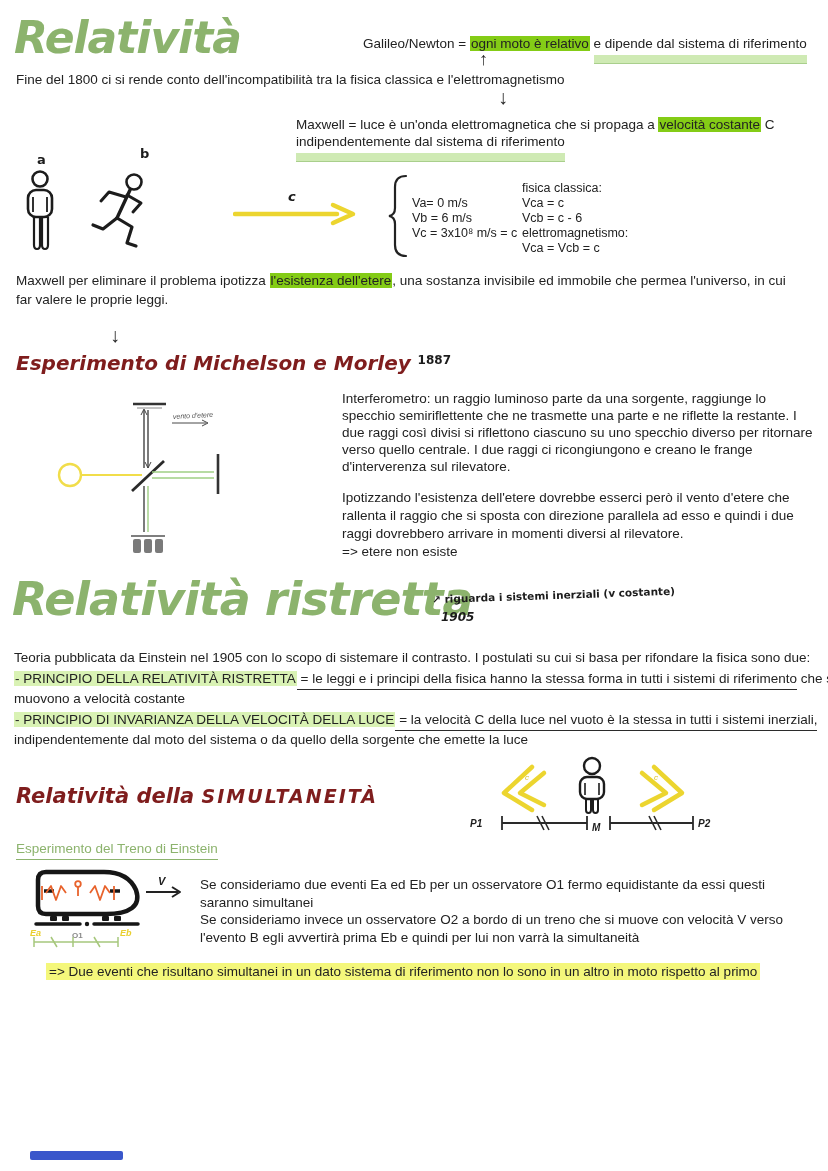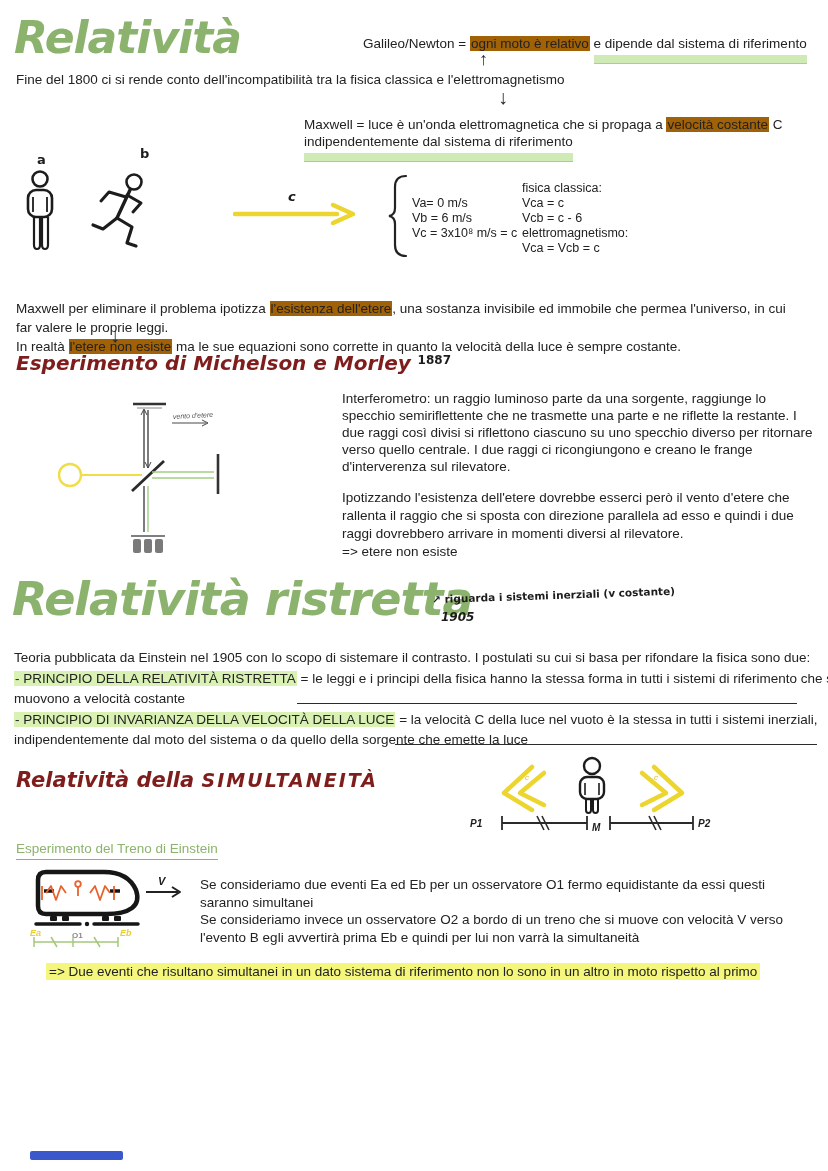--- a/index.html
+++ b/index.html
@@ -6,46 +6,46 @@
   #page{position:relative;width:828px;height:1171px;overflow:hidden;background:#fff;
         font-family:"Liberation Sans",sans-serif;font-size:13.5px;color:#222;}
   .abs{position:absolute;}
   .nowrap{white-space:nowrap;}
   .script{font-family:"DejaVu Sans",sans-serif;font-style:italic;font-weight:bold;}
   .big-title{font-family:"DejaVu Sans",sans-serif;font-style:italic;font-weight:bold;
              font-size:44px;color:#8cb36d;letter-spacing:-1px;line-height:1;}
   .sub-green{color:#7f1d1d;}
   .hand{font-family:"DejaVu Sans",sans-serif;font-weight:bold;font-size:13px;color:#1c1c1c;}
   .arrow{font-size:18px;color:#2a2a2a;}
-  .hl{background:#a16207;padding:0 1px;}
+  .hl{background:#84cc16;padding:0 1px;}
   .hl2{background:#d9f2b4;padding:0 1px;}
   .ulhl{background:linear-gradient(to top,#cfeab4 30%,rgba(207,234,180,0) 30%);
         border-bottom:1px solid #a9cf8c;padding-bottom:12px;}
-  .ul{border-bottom:1.5px solid #2b2b2b;padding-bottom:17px;}
+  .ul{border-bottom:1.5px solid #2b2b2b;padding-bottom:3px;}
   .hly{background:#f4f77b;padding:1px 3px;margin-left:32px;}
   .treno-link{color:#8cb36d;border-bottom:1.5px solid #8cb36d;display:inline-block;padding-bottom:3px;}
   .bar-blue{background:#3a57cb;border-radius:2px;}
   svg{display:block;}
 </style>
 </head>
 <body>
 
 <div id="page">
 
   <div class="abs big-title" style="left:14px;top:16px;text-align:center;">Relatività</div>
 
   <div class="abs nowrap" style="left:363px;top:36px;"><span>Galileo/Newton = </span><span class="hl">ogni moto è relativo</span><span> </span><span class="ulhl">e dipende dal sistema di riferimento</span></div>
 
   <div class="abs arrow" style="left:479px;top:49px;">↑</div>
 
   <div class="abs nowrap" style="left:16px;top:72px;">Fine del 1800 ci si rende conto dell'incompatibilità tra la fisica classica e l'elettromagnetismo</div>
 
   <div class="abs arrow" style="left:498px;top:86px;font-size:20px;">↓</div>
 
-  <div class="abs" style="left:296px;top:116px;line-height:17px;margin-left:8px;">
+  <div class="abs" style="left:296px;top:116px;line-height:17px;">
     <div class="nowrap"><span>Maxwell = luce è un'onda elettromagnetica che si propaga a </span><span class="hl">velocità costante</span><span> C</span></div>
     <div><span class="ulhl">indipendentemente dal sistema di riferimento</span></div>
   </div>
 
   <div class="abs hand" style="left:37px;top:152px;">a</div>
   <svg class="abs" style="left:22px;top:170px;" width="36" height="88" viewBox="0 0 36 88">
     <circle cx="18" cy="9" r="7.5" fill="none" stroke="#1c1c1c" stroke-width="2.6"></circle>
     <rect x="6" y="20" width="24" height="27" rx="8" fill="none" stroke="#1c1c1c" stroke-width="2.6"></rect>
     <line x1="11" y1="27" x2="11" y2="42" stroke="#1c1c1c" stroke-width="1.8"></line>
     <line x1="25" y1="27" x2="25" y2="42" stroke="#1c1c1c" stroke-width="1.8"></line>
@@ -80,24 +80,23 @@
   </div>
 
   <div class="abs" style="left:522px;top:181px;font-size:12.5px;line-height:15px;">
     <div>fisica classica:</div>
     <div>Vca = c</div>
     <div>Vcb = c - 6</div>
     <div>elettromagnetismo:</div>
     <div>Vca = Vcb = c</div>
   </div>
 
-  <div class="abs" style="left:16px;top:271px;line-height:19px;margin-top:28px;">
+  <div class="abs" style="left:16px;top:271px;line-height:19px;">
     <div class="nowrap"><span>Maxwell per eliminare il problema ipotizza </span><span class="hl">l'esistenza dell'etere</span><span>, una sostanza invisibile ed immobile che permea l'universo, in cui</span></div>
     <div>far valere le proprie leggi.</div>
-    <div class="nowrap"><span>In realtà </span><span class="hl">l'etere non esiste</span><span> ma le sue equazioni sono corrette in quanto la velocità della luce è sempre costante.</span></div>
   </div>
   <div class="abs arrow" style="left:110px;top:324px;font-size:20px;">↓</div>
 
   <div class="abs" style="left:16px;top:351px;">
     <span class="script sub-green" style="font-size:20px;">Esperimento di Michelson e Morley</span>
     <span class="hand" style="font-size:12px;position:relative;top:-6px;margin-left:3px;">1887</span>
   </div>
 
   <svg class="abs" style="left:40px;top:386px;" width="232" height="180" viewBox="0 0 232 180">
 
@@ -143,21 +142,21 @@
   <div class="abs hand" style="left:441px;top:610px;font-size:12px;font-style:italic;">1905</div>
 
   <div class="abs" style="left:14px;top:648px;line-height:20.5px;">
     <div class="nowrap">Teoria pubblicata da Einstein nel 1905 con lo scopo di sistemare il contrasto. I postulati su cui si basa per rifondare la fisica sono due:</div>
     <div class="nowrap"><span class="hl2">- PRINCIPIO DELLA RELATIVITÀ RISTRETTA</span><span class="ul"> = le leggi e i principi della fisica hanno la stessa forma in tutti i sistemi di riferimento</span><span> che si</span></div>
     <div>muovono a velocità costante</div>
     <div class="nowrap"><span class="hl2">- PRINCIPIO DI INVARIANZA DELLA VELOCITÀ DELLA LUCE</span><span class="ul"> = la velocità C della luce nel vuoto è la stessa in tutti i sistemi inerziali,</span></div>
     <div>indipendentemente dal moto del sistema o da quello della sorgente che emette la luce</div>
   </div>
 
-  <div class="abs nowrap" style="left:16px;top:768px;text-align:right;">
+  <div class="abs nowrap" style="left:16px;top:784px;text-align:right;">
     <span class="script sub-green" style="font-size:21px;">Relatività della </span><span class="script sub-green" style="font-size:19px;letter-spacing:2px;">SIMULTANEITÀ</span>
   </div>
 
 
   <svg class="abs" style="left:468px;top:752px;" width="250" height="96" viewBox="0 0 250 96">
 
     <polyline points="64,15 36,41 64,58" fill="none" stroke="#ecd52f" stroke-width="4.5" stroke-linecap="round" stroke-linejoin="round"></polyline>
     <polyline points="76,21 52,41 76,53" fill="none" stroke="#ecd52f" stroke-width="4.5" stroke-linecap="round" stroke-linejoin="round"></polyline>
     <text x="57" y="28" font-size="8" font-style="italic" fill="#d9c125">c</text>
 

